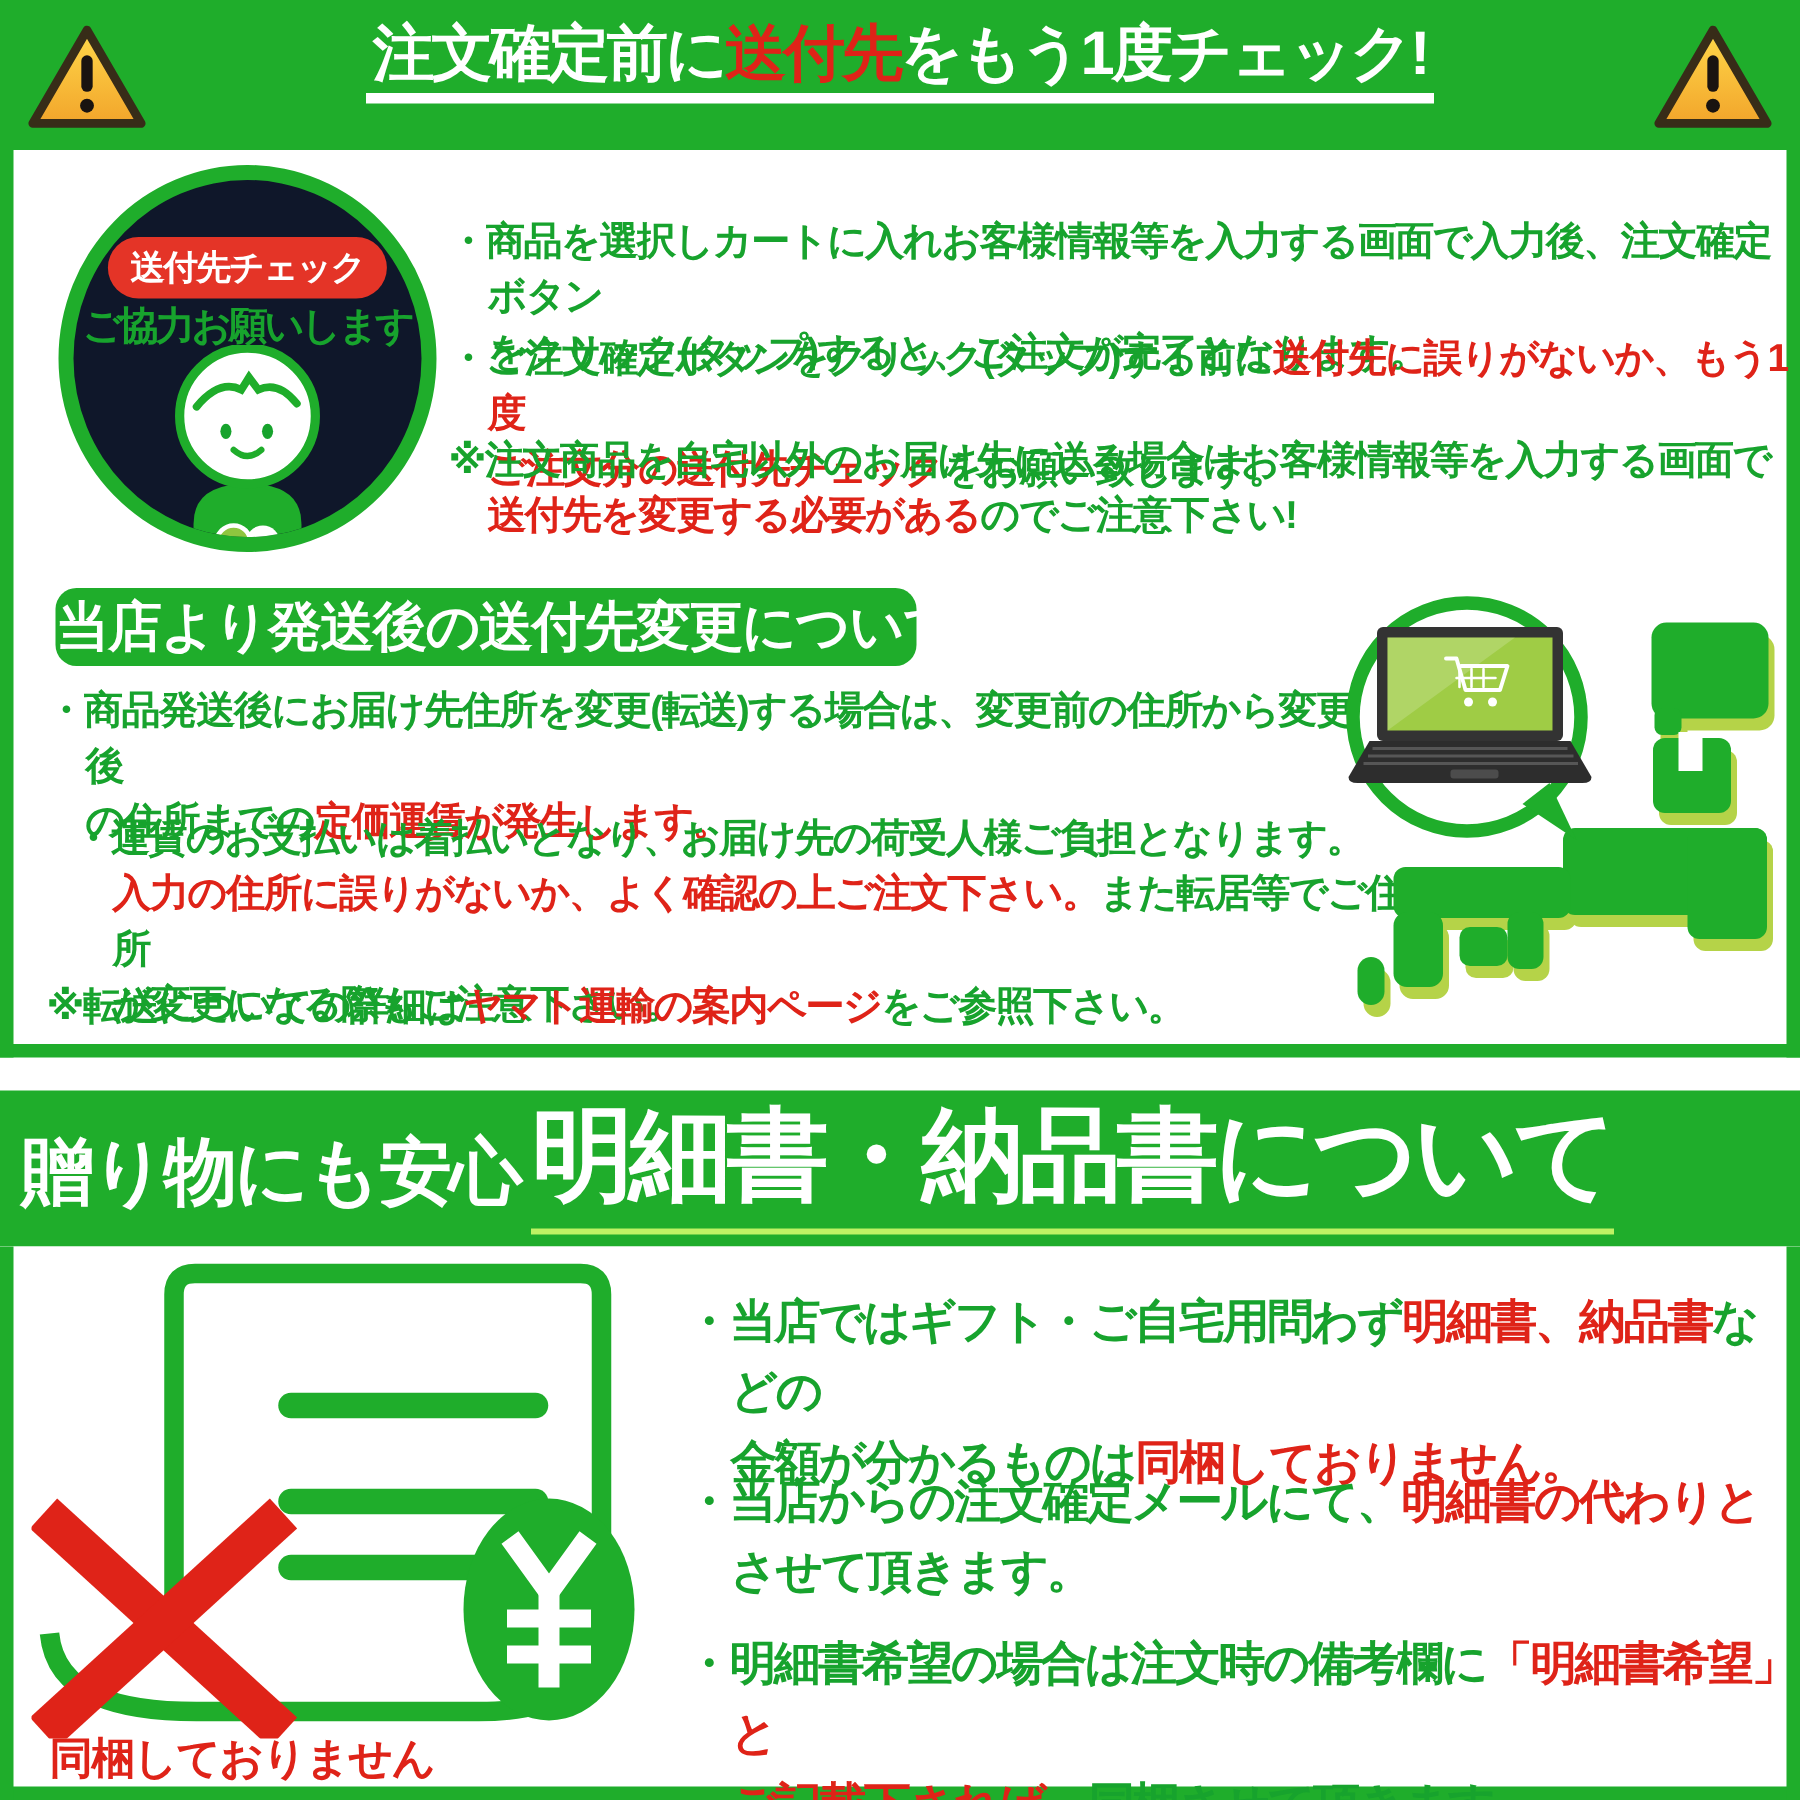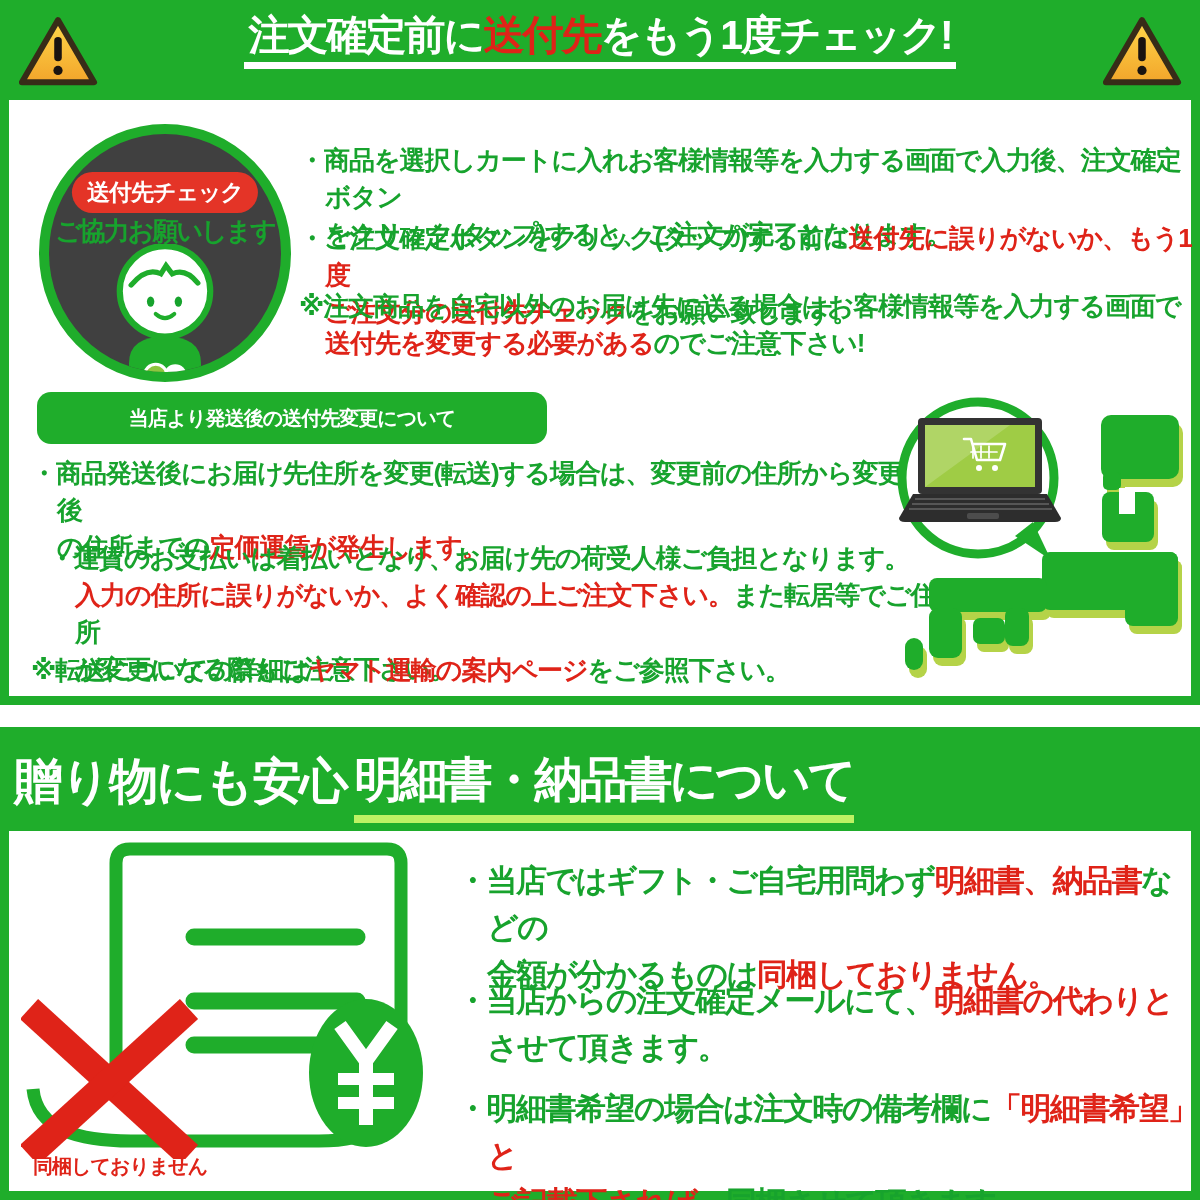--- a/index.html
+++ b/index.html
@@ -23,50 +23,50 @@
 
   .tri{position:absolute;top:14px;width:84px;height:76px;}
   #triL{left:16px;} #triR{right:16px;}
 
   .contentbox{position:absolute;left:0;width:1200px;background:#fff;
               border:9px solid var(--green);border-top:none;}
   #box1{top:100px;height:605px;}
   #box2{top:831px;height:369px;}
 
   
-  .badge{position:absolute;left:30px;top:24px;width:252px;height:258px;
-         border:10px solid var(--green);border-radius:50%;background:#404040;overflow:hidden;}
+  .badge{position:absolute;left:30px;top:10px;width:252px;height:258px;
+         border:10px solid var(--green);border-radius:50%;background:#0f172a;overflow:hidden;}
   .badge .pill{position:absolute;left:50%;transform:translateX(-50%);top:38px;
          background:var(--pillred);color:#fff;font-size:23px;letter-spacing:-1px;
          padding:5px 15px;border-radius:22px;white-space:nowrap;}
   .badge .caption{position:absolute;left:0;top:80px;width:100%;text-align:center;
          color:var(--tgreen);font-size:26px;letter-spacing:-2px;white-space:nowrap;}
   .badge svg{position:absolute;left:50%;transform:translateX(-50%);top:110px;}
 
   .note{position:absolute;font-size:26px;line-height:37px;letter-spacing:-1px;
         padding-left:26px;text-indent:-26px;color:var(--tgreen);}
   #s1n1{left:290px;top:42px;width:905px;}
   #s1n2{left:290px;top:120px;width:905px;}
   #s1n3{left:290px;top:188px;width:905px;}
   #s1n4{left:22px;top:355px;width:890px;}
   #s1n5{left:40px;top:440px;width:890px;}
   #s1n6{left:22px;top:552px;width:890px;}
 
-  .subheader{position:absolute;left:28px;top:292px;width:510px;height:52px;
-        background:var(--green);border-radius:14px;color:#fff;font-size:20px;
+  .subheader{position:absolute;left:28px;top:292px;width:574px;height:52px;
+        background:var(--green);border-radius:14px;color:#fff;font-size:36px;
         letter-spacing:-1px;text-align:center;line-height:52px;white-space:nowrap;}
 
   #mapart{position:absolute;left:876px;top:282px;}
 
   .lead{font-size:49px;color:#fff;letter-spacing:-2px;margin-bottom:16px;white-space:nowrap;}
-  .title2{font-size:48px;color:#fff;letter-spacing:-3px;margin-left:8px;margin-bottom:8px;
-          border-bottom:8px solid #bef264;padding-bottom:3px;white-space:nowrap;}
+  .title2{font-size:68px;color:#fff;letter-spacing:-3px;margin-left:8px;margin-bottom:8px;
+          border-bottom:4px solid #bef264;padding-bottom:3px;white-space:nowrap;}
 
   #docart{position:absolute;left:12px;top:10px;}
-  .doccaption{position:absolute;left:24px;top:322px;font-size:20px;letter-spacing:-1px;color:var(--red);}
+  .doccaption{position:absolute;left:24px;top:322px;font-size:29px;letter-spacing:-1px;color:var(--red);}
 
   .bignote{position:absolute;font-size:31px;line-height:47px;letter-spacing:-1.5px;
         padding-left:30px;text-indent:-30px;color:var(--tgreen);}
   #s2n1{left:448px;top:26px;width:742px;}
   #s2n2{left:448px;top:146px;width:742px;}
   #s2n3{left:448px;top:254px;width:742px;}
 </style>
 </head>
 <body>
 

